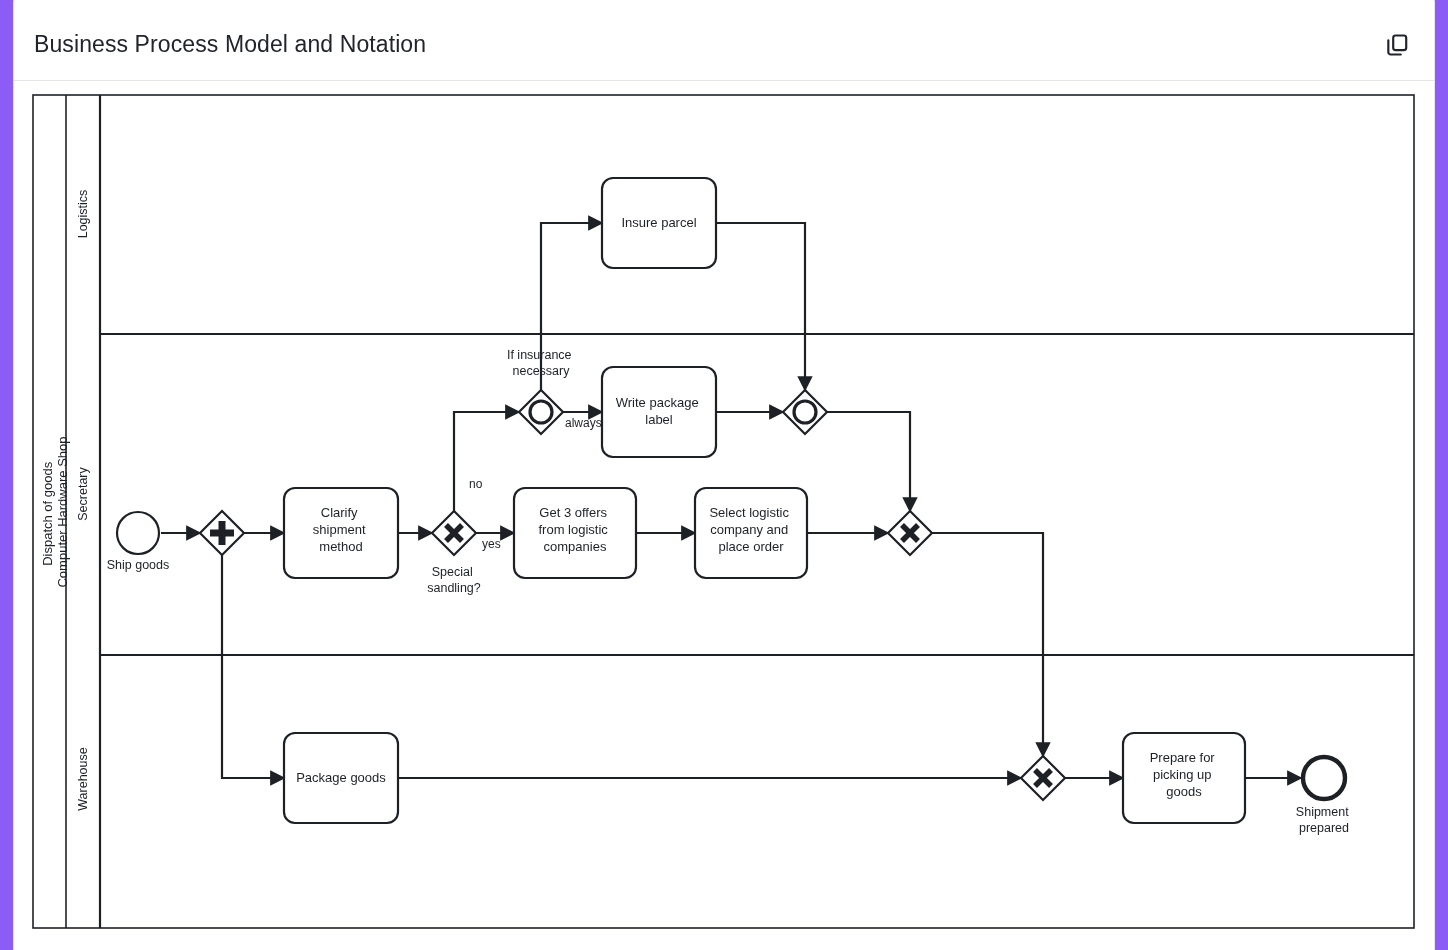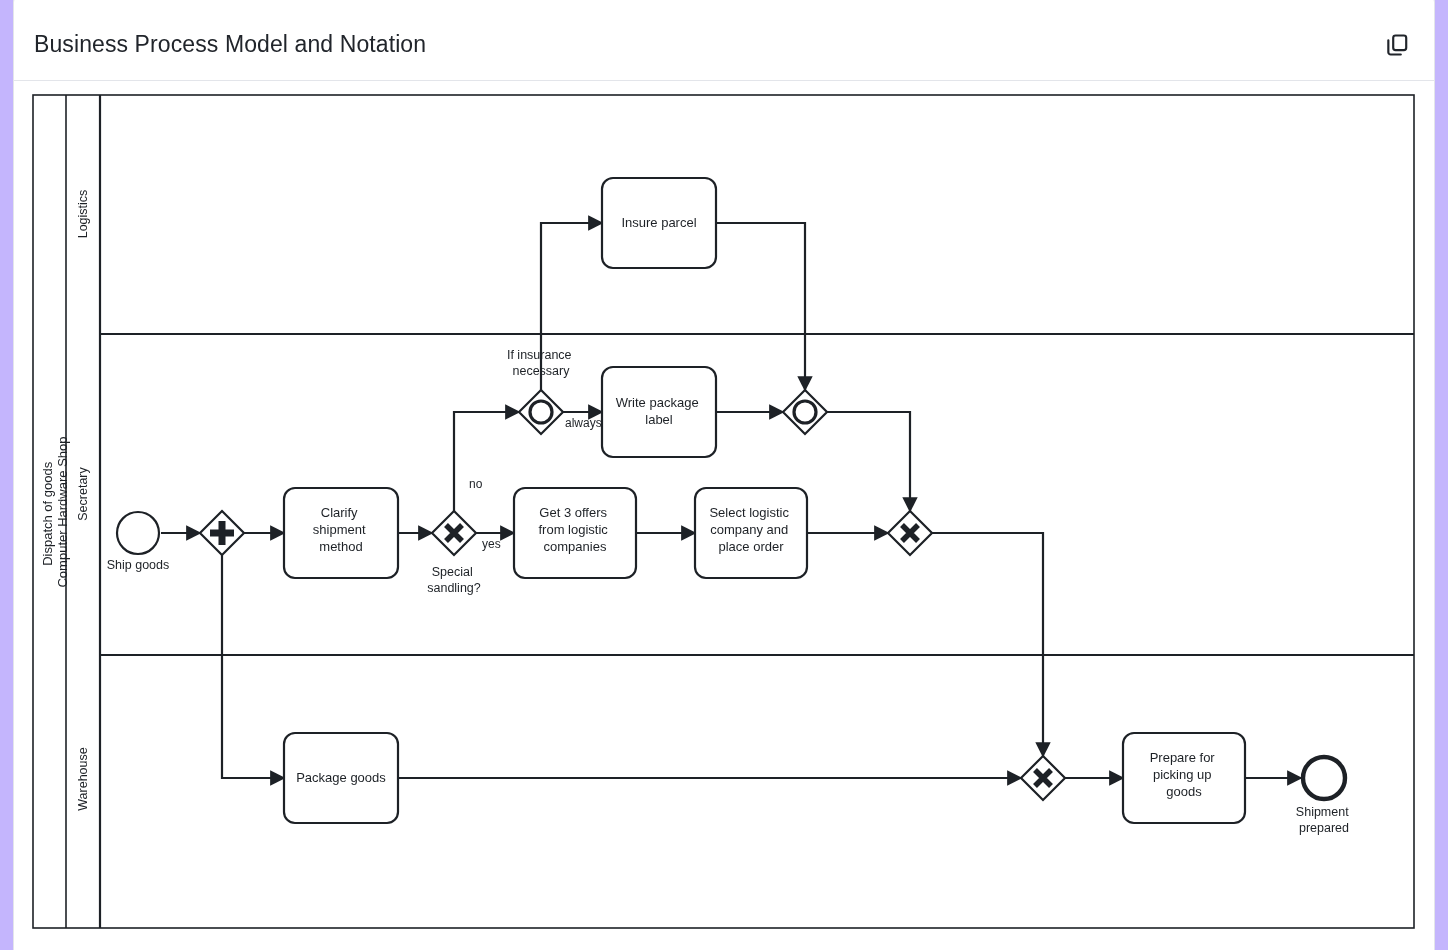--- a/index.html
+++ b/index.html
@@ -5,21 +5,21 @@
   html, body {
     margin: 0;
     padding: 0;
     background: #ffffff;
     font-family: "Liberation Sans", sans-serif;
   }
   #root {
     position: relative;
     width: 1448px;
     height: 950px;
-    background: #c4b5fd;
+    background: #8b5cf6;
     overflow: hidden;
   }
   .card {
     position: absolute;
     left: 13px;
     top: -8px;
     width: 1422px;
     height: 1020px;
     background: #ffffff;
     border: 1px solid #e3e5ea;

